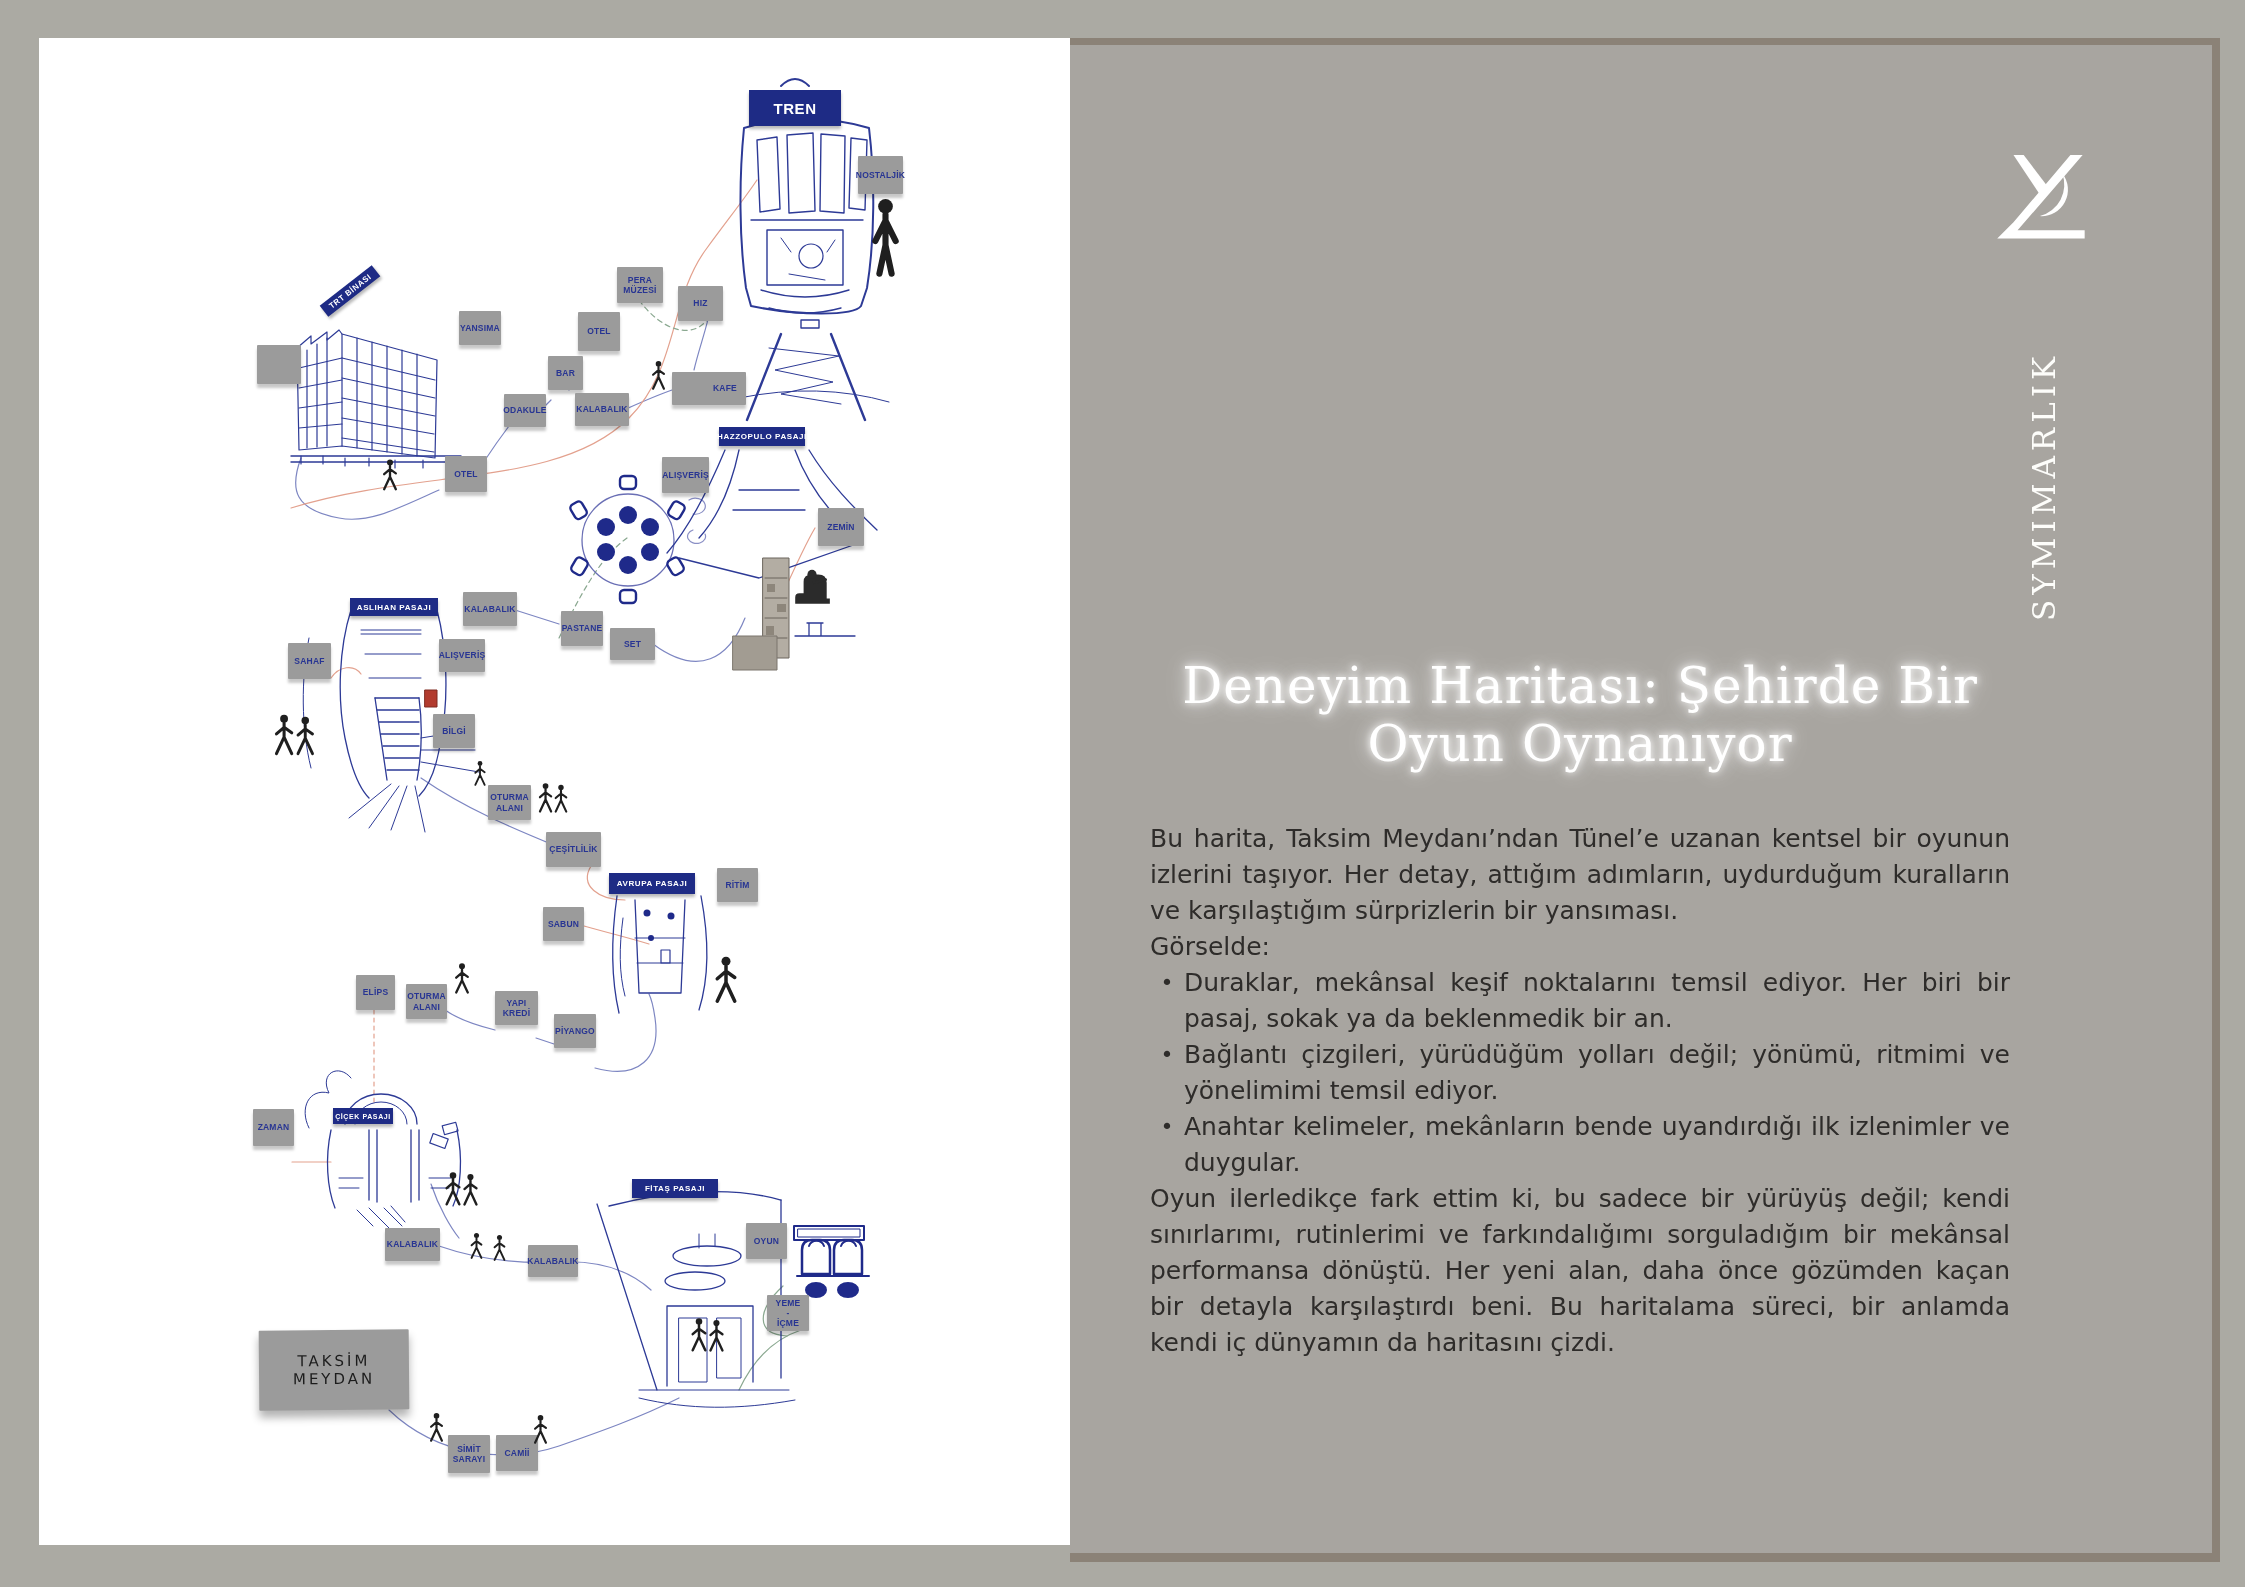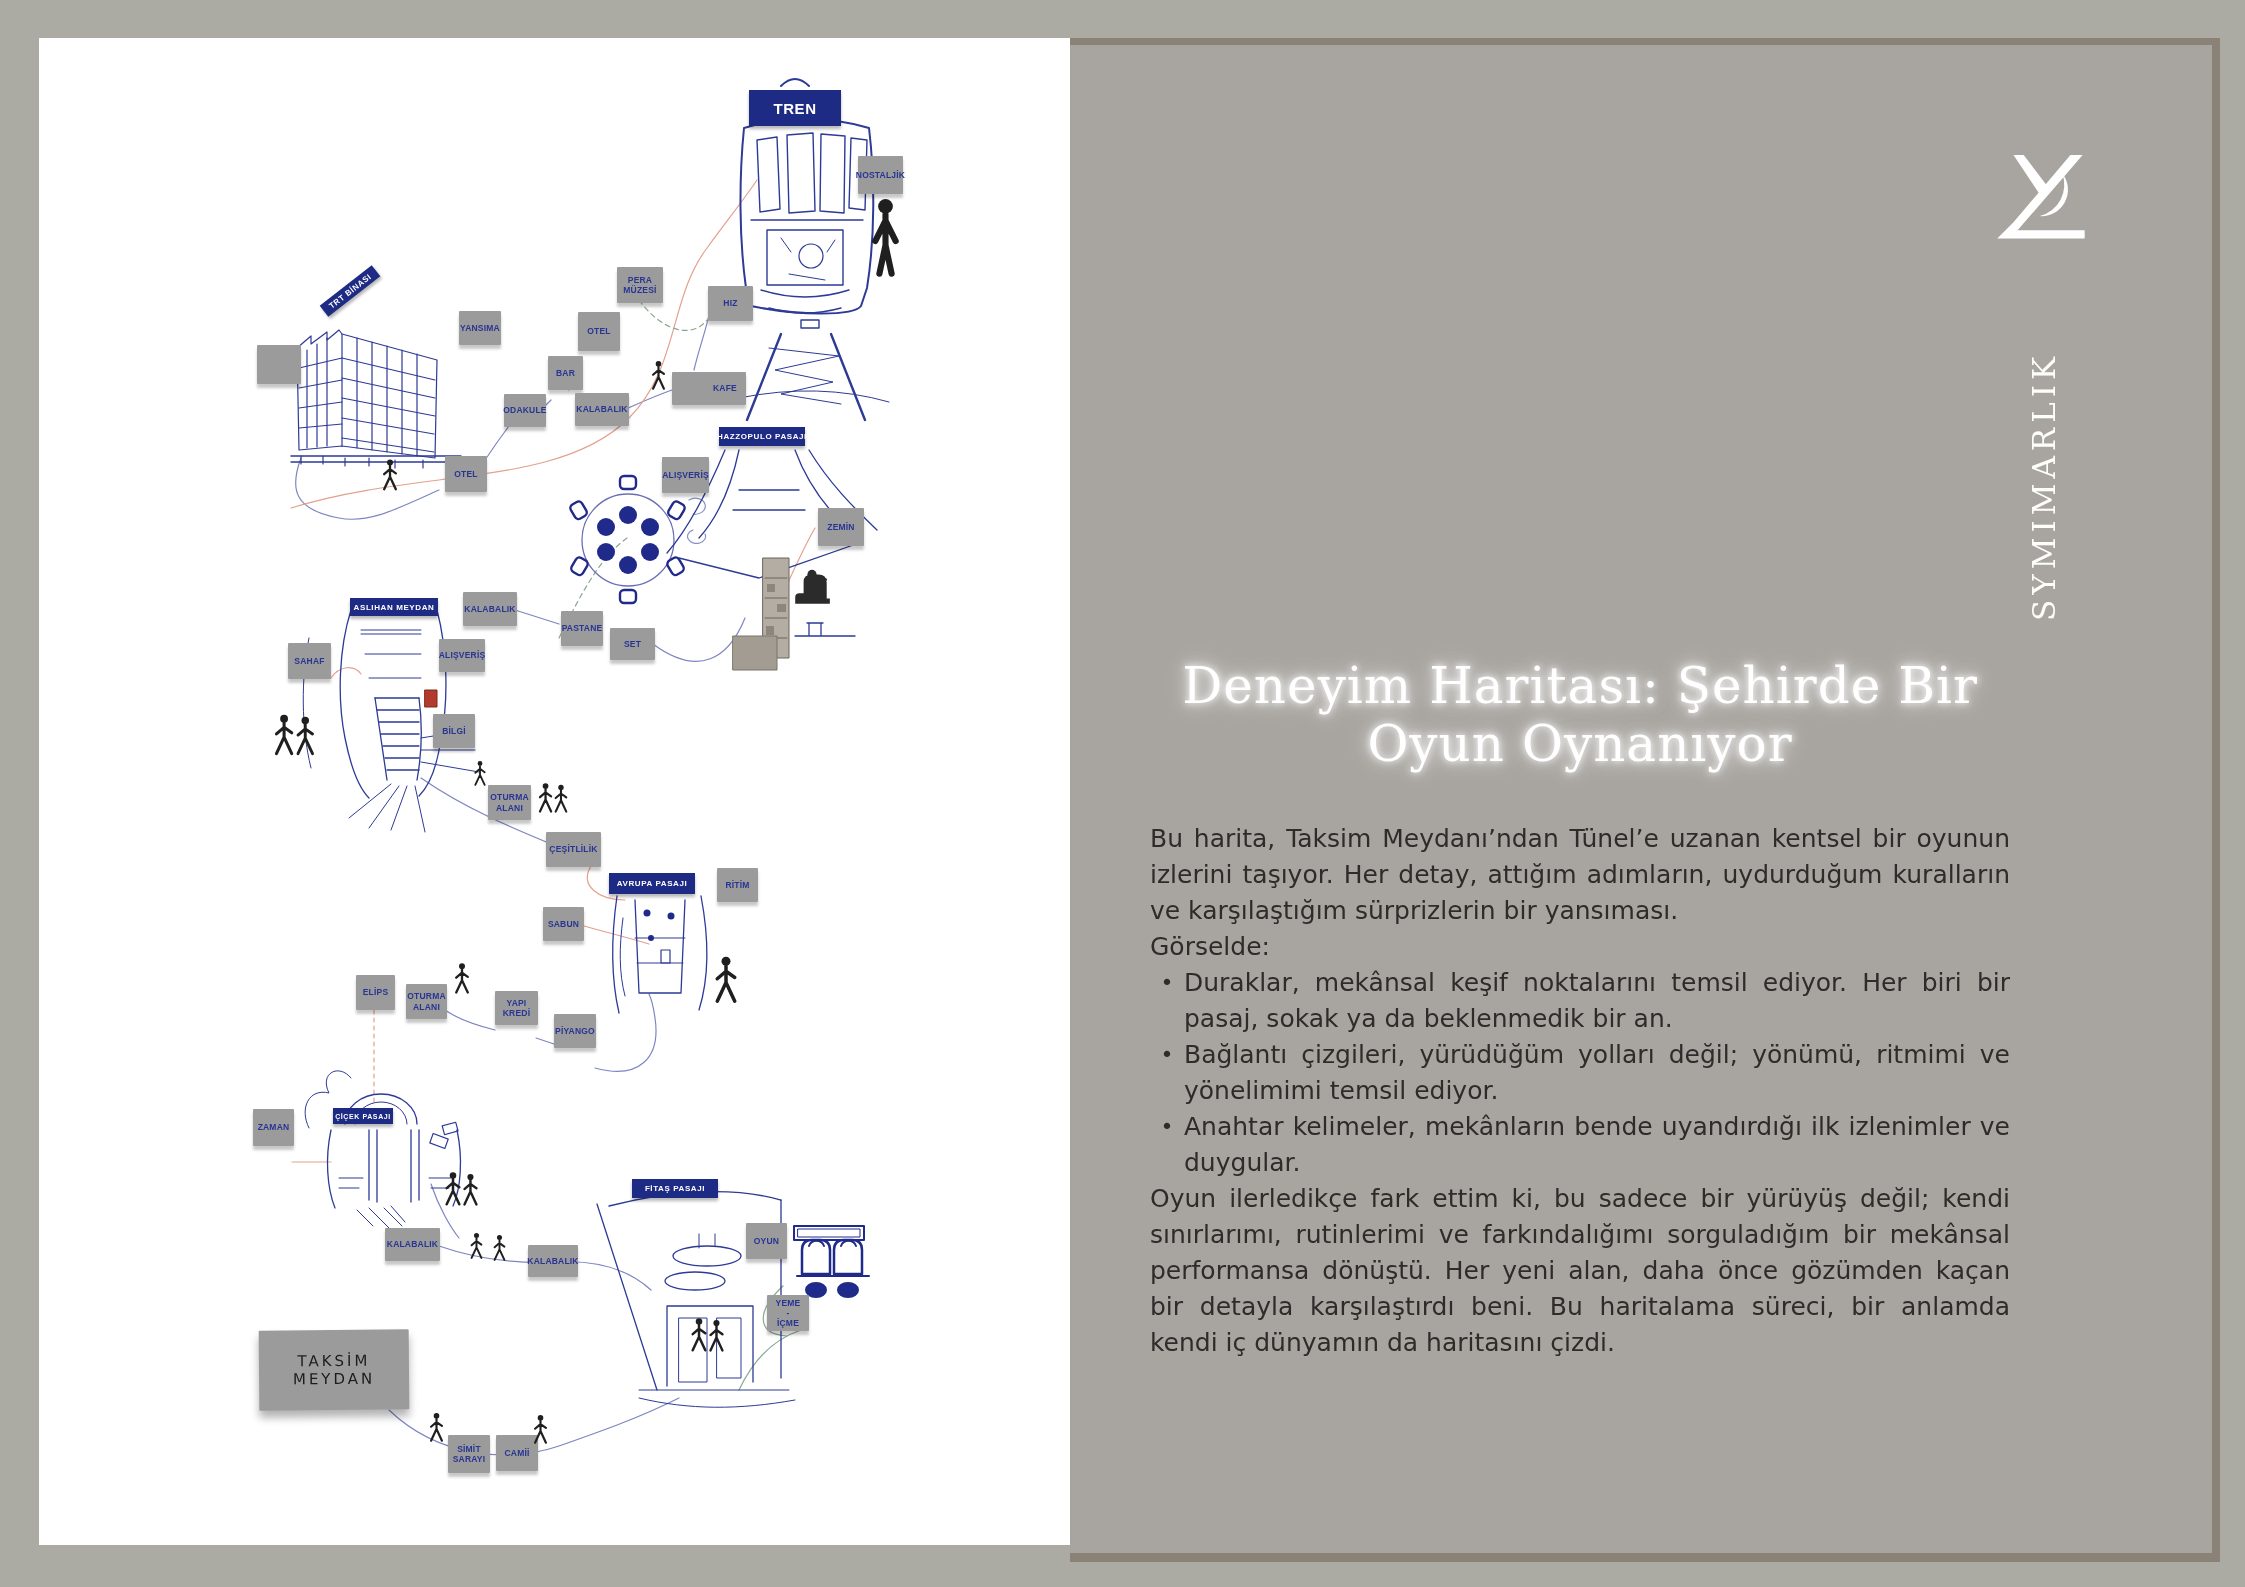--- a/index.html
+++ b/index.html
@@ -211,28 +211,28 @@
       <path d="M758,1238 h72" stroke-width="2"></path>
       <ellipse cx="777" cy="1252" rx="11" ry="8" fill="#1f2a8a" stroke="none"></ellipse>
       <ellipse cx="809" cy="1252" rx="11" ry="8" fill="#1f2a8a" stroke="none"></ellipse>
     </g>
   </svg>
 
   <div id="map-layer">
       <div class="banner" style="left: 710px; top: 52px; width: 92px; height: 36px; font-size: 15px;">TREN</div>
       <div class="banner" style="left: 278px; top: 246px; width: 66px; height: 14px; font-size: 8px; transform: rotate(-38deg);">TRT BİNASI</div>
       <div class="banner" style="left: 680px; top: 389px; width: 86px; height: 19px; font-size: 8px;">HAZZOPULO PASAJI</div>
-      <div class="banner" style="left: 311px; top: 560px; width: 88px; height: 18px; font-size: 8px;">ASLIHAN MEYDAN</div>
+      <div class="banner" style="left: 311px; top: 560px; width: 88px; height: 18px; font-size: 8px;">ASLIHAN PASAJI</div>
       <div class="banner" style="left: 570px; top: 835px; width: 86px; height: 21px; font-size: 8px;">AVRUPA PASAJI</div>
       <div class="banner" style="left: 294px; top: 1070px; width: 60px; height: 16px; font-size: 7px;">ÇİÇEK PASAJI</div>
       <div class="banner" style="left: 593px; top: 1141px; width: 86px; height: 19px; font-size: 8px;">FİTAŞ PASAJI</div>
       <div class="stop" style="left: 819px; top: 118px; width: 43px; height: 36px;">NOSTALJİK</div>
       <div class="stop" style="left: 578px; top: 229px; width: 44px; height: 34px;">PERA
 MÜZESİ</div>
-      <div class="stop" style="left: 669px; top: 248px; width: 43px; height: 33px;">HIZ</div>
+      <div class="stop" style="left: 639px; top: 248px; width: 43px; height: 33px;">HIZ</div>
       <div class="stop" style="left: 420px; top: 273px; width: 40px; height: 32px;">YANSIMA</div>
       <div class="stop" style="left: 539px; top: 274px; width: 40px; height: 37px;">OTEL</div>
       <div class="stop" style="left: 218px; top: 307px; width: 42px; height: 37px;"></div>
       <div class="stop" style="left: 509px; top: 318px; width: 33px; height: 32px;">BAR</div>
       <div class="stop" style="left: 633px; top: 334px; width: 40px; height: 31px; padding-left: 33px;">KAFE</div>
       <div class="stop" style="left: 465px; top: 356px; width: 40px; height: 31px;">ODAKULE</div>
       <div class="stop" style="left: 536px; top: 355px; width: 52px; height: 31px;">KALABALIK</div>
       <div class="stop" style="left: 406px; top: 418px; width: 40px; height: 34px;">OTEL</div>
       <div class="stop" style="left: 623px; top: 419px; width: 45px; height: 34px;">ALIŞVERİŞ</div>
       <div class="stop" style="left: 779px; top: 470px; width: 44px; height: 36px;">ZEMİN</div>

